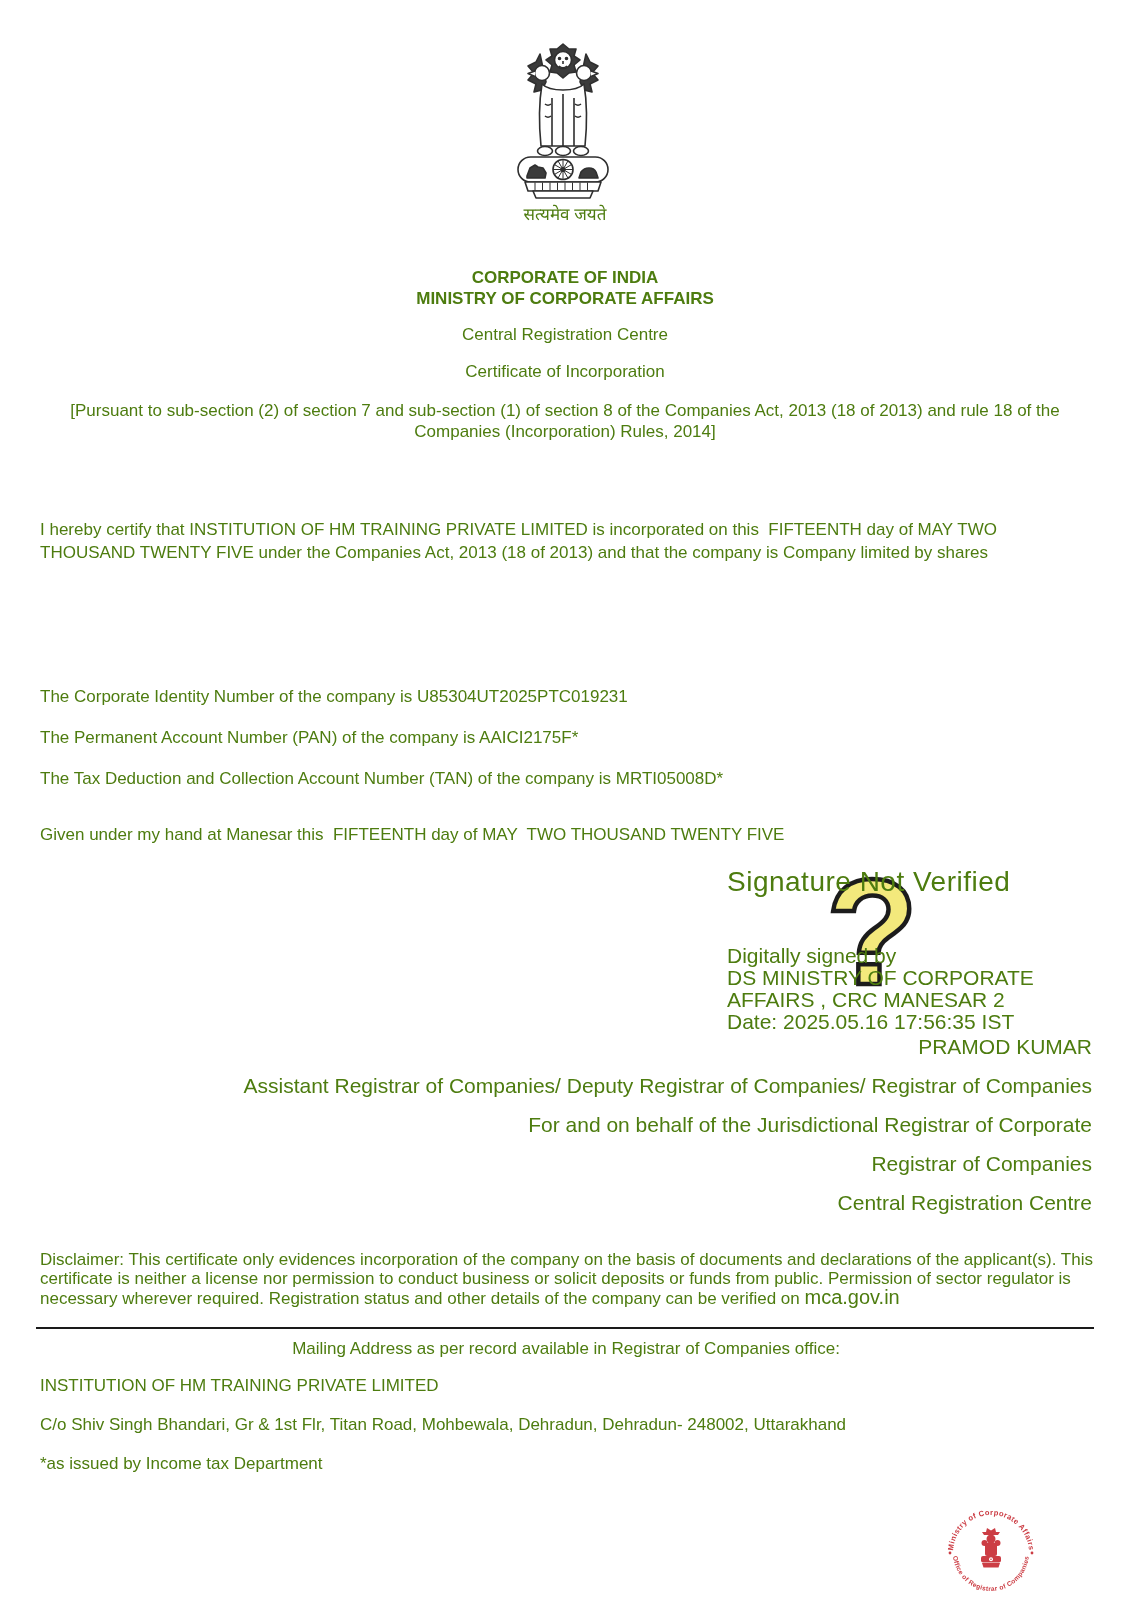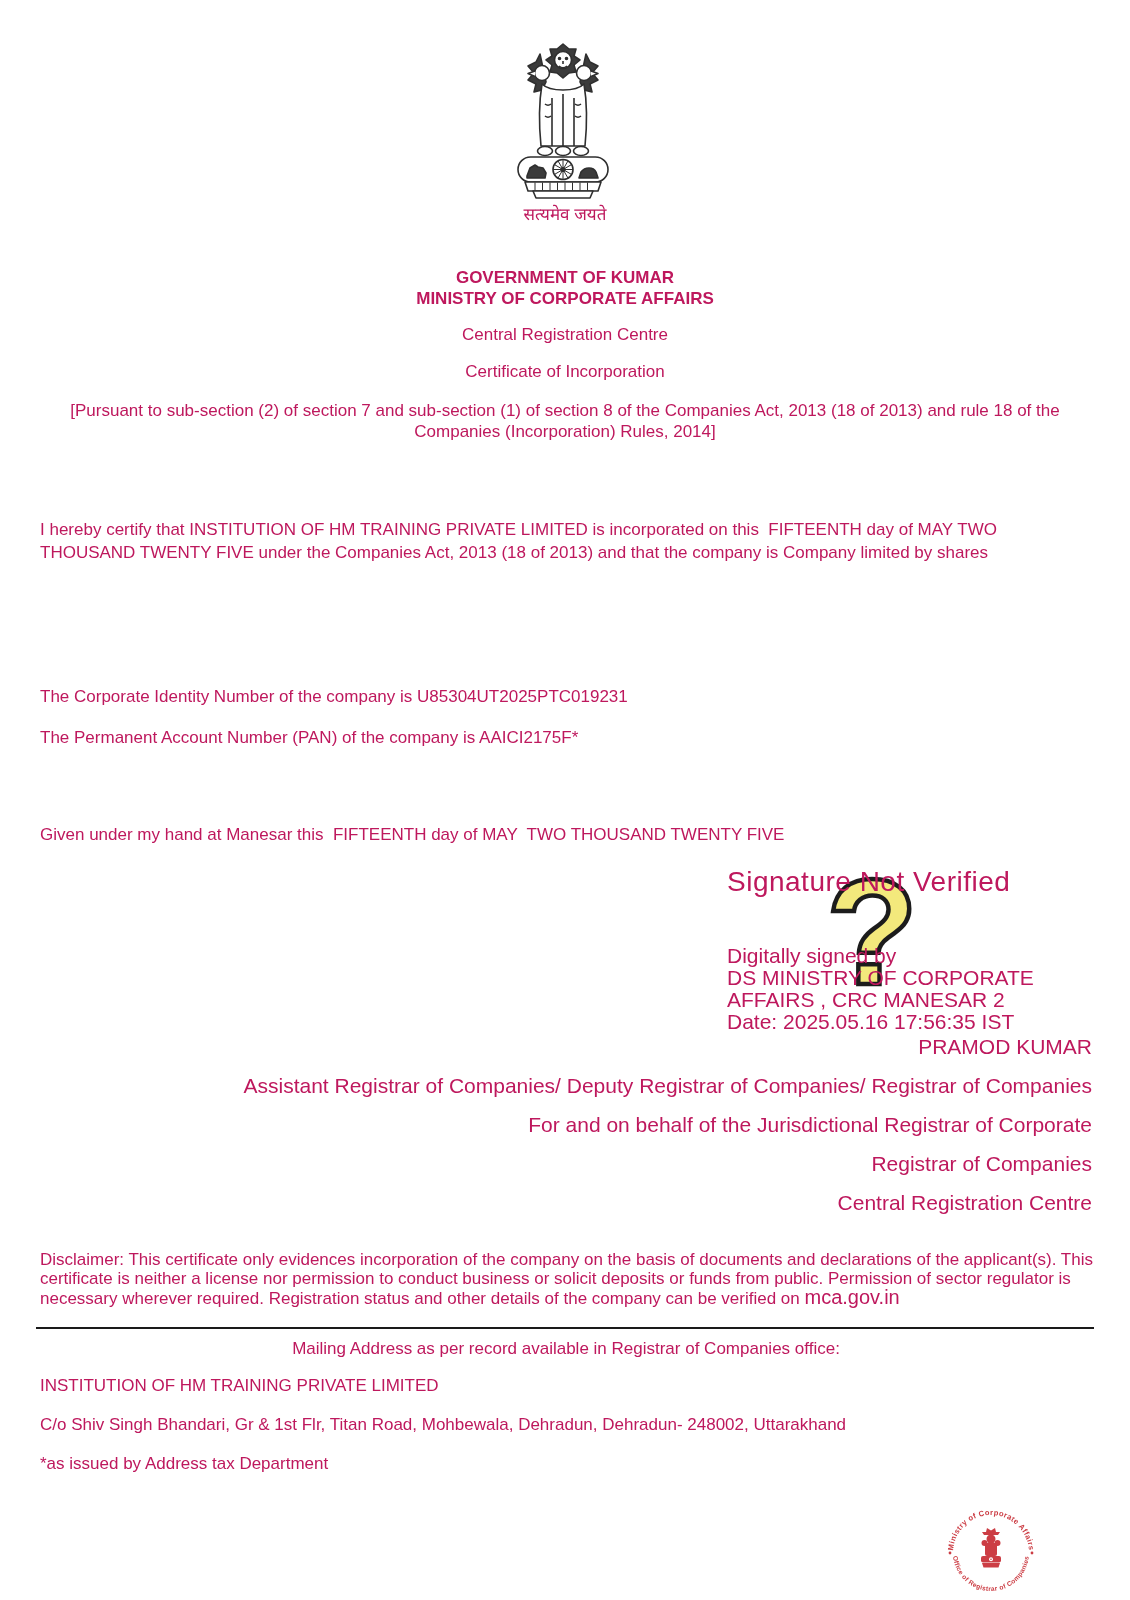--- a/index.html
+++ b/index.html
@@ -1,21 +1,21 @@
 <!DOCTYPE html>
 <html><head>
 <meta charset="utf-8">
 <style>
   html,body{margin:0;padding:0;background:#ffffff;}
   .page{
     position:relative;
     width:1124px;height:1600px;
     background:#ffffff;
     font-family:"Liberation Sans", sans-serif;
-    color:#be185d;
+    color:#4d7c0f;
     overflow:hidden;
   }
   .abs{position:absolute;}
   .center{left:0;width:1130px;text-align:center;}
   .b{font-weight:normal;}
   .body-text{font-size:17px;line-height:23px;}
   .prewrap{white-space:pre-wrap;}
   .hdr{font-size:17px;line-height:21px;font-weight:bold;}
   .sig-status{font-size:28px;letter-spacing:0.5px;}
   .sig-details{font-size:21px;line-height:22px;}
@@ -68,33 +68,36 @@
       <path d="M73,138 l2,-6 q3,-4 8,-4 q5,0 7,4 l2,6 z" fill="#3b3b3b"></path>
 
       <path d="M19,142 L95,142 L92,151 L22,151 Z"></path>
       <path d="M29,142.5 V150.5 M36.5,142.5 V150.5 M44,142.5 V150.5 M51.5,142.5 V150.5 M59,142.5 V150.5 M66.5,142.5 V150.5 M74,142.5 V150.5 M81.5,142.5 V150.5" fill="none" stroke-width="1"></path>
       <path d="M27,151 L87,151 L84,158 L30,158 Z"></path>
     </g>
   </svg>
 
   <div class="abs center" style="top:202px;font-size:17px;">सत्यमेव जयते</div>
 
-  <div class="abs center hdr" style="top:267px;">GOVERNMENT OF KUMAR</div>
+  <div class="abs center hdr" style="top:267px;">CORPORATE OF INDIA</div>
   <div class="abs center hdr" style="top:288px;">MINISTRY OF CORPORATE AFFAIRS</div>
   <div class="abs center" style="top:325px;font-size:17px;">Central Registration Centre</div>
   <div class="abs center b" style="top:362px;font-size:17px;">Certificate of Incorporation</div>
   <div class="abs" style="left:50px;top:400px;width:1030px;text-align:center;font-size:17px;line-height:21px;">[Pursuant to sub-section (2) of section 7 and sub-section (1) of section 8 of the Companies Act, 2013 (18 of 2013) and rule 18 of the Companies (Incorporation) Rules, 2014]</div>
 
   <div class="abs body-text prewrap" style="left:40px;top:518px;width:1052px;">I hereby certify that INSTITUTION OF HM TRAINING PRIVATE LIMITED is incorporated on this  FIFTEENTH day of MAY TWO THOUSAND TWENTY FIVE under the Companies Act, 2013 (18 of 2013) and that the company is Company limited by shares</div>
 
   <div class="abs body-text" style="left:40px;top:685px;width:1052px;">
     <span>The Corporate Identity Number of the company is </span><span class="b">U85304UT2025PTC019231</span>
   </div>
   <div class="abs body-text" style="left:40px;top:726px;width:1052px;">
     <span>The Permanent Account Number (PAN) of the company is </span><span class="b">AAICI2175F*</span>
+  </div>
+  <div class="abs body-text" style="left:40px;top:767px;width:1052px;">
+    <span>The Tax Deduction and Collection Account Number (TAN) of the company is </span><span class="b">MRTI05008D*</span>
   </div>
 
   <div class="abs body-text prewrap" style="left:40px;top:823px;width:1052px;">Given under my hand at Manesar this  FIFTEENTH day of MAY  TWO THOUSAND TWENTY FIVE</div>
 
   <svg class="abs z1" style="left:806px;top:842px;" width="135" height="155" viewBox="0 0 135 155">
     <text x="66" y="142" text-anchor="middle" font-family="Liberation Sans, sans-serif" font-size="150" font-weight="bold" fill="#f3e97c" stroke="#1c1c1c" stroke-width="4.5">?</text>
   </svg>
   <div class="abs sig-status z2" style="left:727px;top:866px;">Signature Not Verified</div>
   <div class="abs sig-details z2" style="left:727px;top:913px;">
     <div>Digitally signed by</div>
@@ -113,21 +116,21 @@
 
   <div class="abs disclaimer" style="left:40px;top:1251px;width:1054px;">
     <span>Disclaimer: This certificate only evidences incorporation of the company on the basis of documents and declarations of the applicant(s). This certificate is neither a license nor permission to conduct business or solicit deposits or funds from public. Permission of sector regulator is necessary wherever required. Registration status and other details of the company can be verified on </span><span class="mca">mca.gov.in</span>
   </div>
 
   <div class="abs sep" style="left:36px;top:1327px;width:1058px;"></div>
 
   <div class="abs body-text" style="left:40px;top:1337px;width:1052px;text-align:center;">Mailing Address as per record available in Registrar of Companies office:</div>
   <div class="abs body-text" style="left:40px;top:1374px;width:1052px;">INSTITUTION OF HM TRAINING PRIVATE LIMITED</div>
   <div class="abs body-text" style="left:40px;top:1413px;width:1052px;">C/o Shiv Singh Bhandari, Gr &amp; 1st Flr, Titan Road, Mohbewala, Dehradun, Dehradun- 248002, Uttarakhand</div>
-  <div class="abs body-text" style="left:40px;top:1452px;width:1052px;">*as issued by Address tax Department</div>
+  <div class="abs body-text" style="left:40px;top:1452px;width:1052px;">*as issued by Income tax Department</div>
 
   <svg class="abs" style="left:938px;top:1500px;opacity:0.88;" width="106" height="106" viewBox="0 0 106 106">
     <defs>
       <path id="arcTop" d="M 15 53 A 38 38 0 1 1 91 53" fill="none"></path>
       <path id="arcBottom" d="M 15 53 A 38 38 0 0 0 91 53" fill="none"></path>
     </defs>
     <text font-family="Liberation Sans, sans-serif" font-size="7.6" font-weight="bold" fill="#c5232b" letter-spacing="0.4">
       <textPath href="#arcTop" startOffset="50%" text-anchor="middle">Ministry of Corporate Affairs</textPath>
     </text>
     <text font-family="Liberation Sans, sans-serif" font-size="6.6" font-weight="bold" fill="#c5232b" letter-spacing="0.3">

